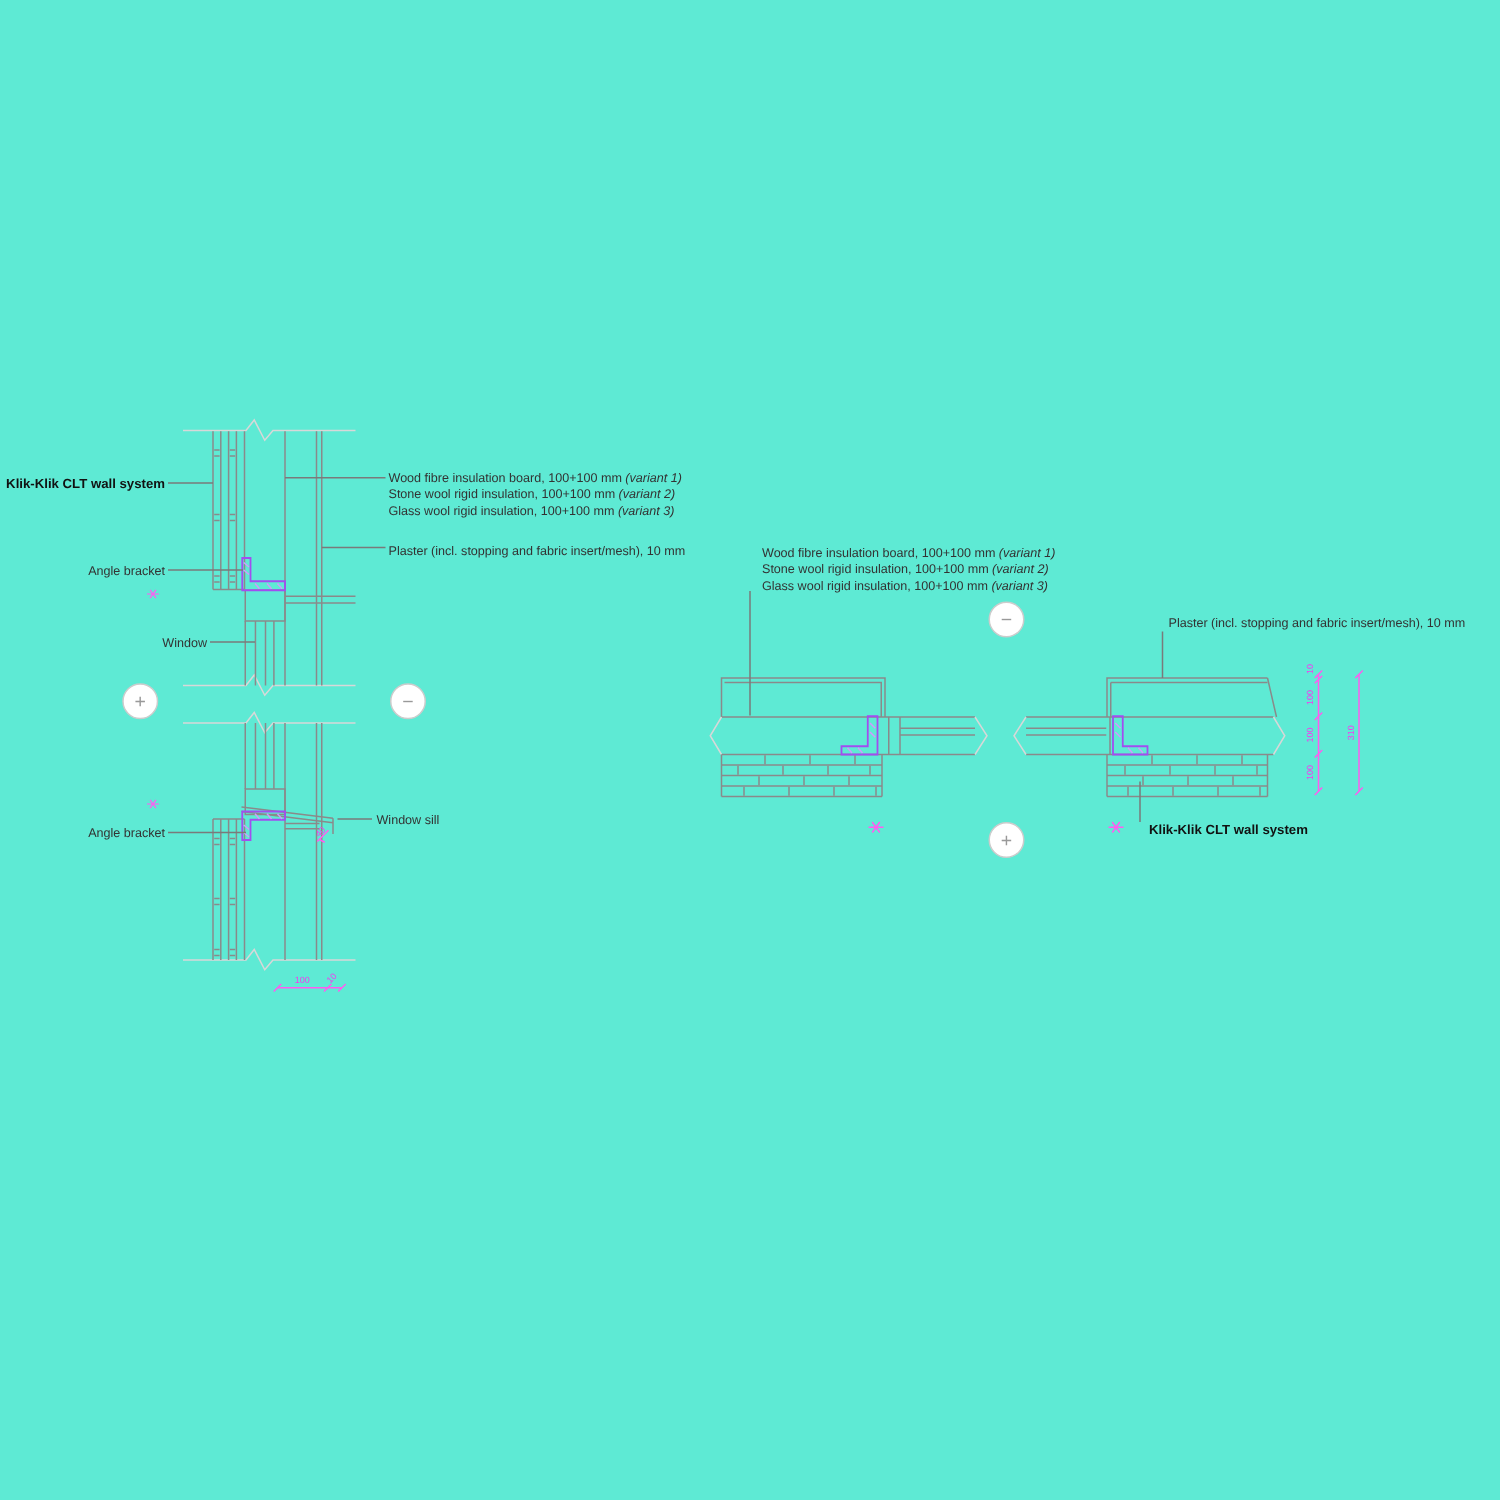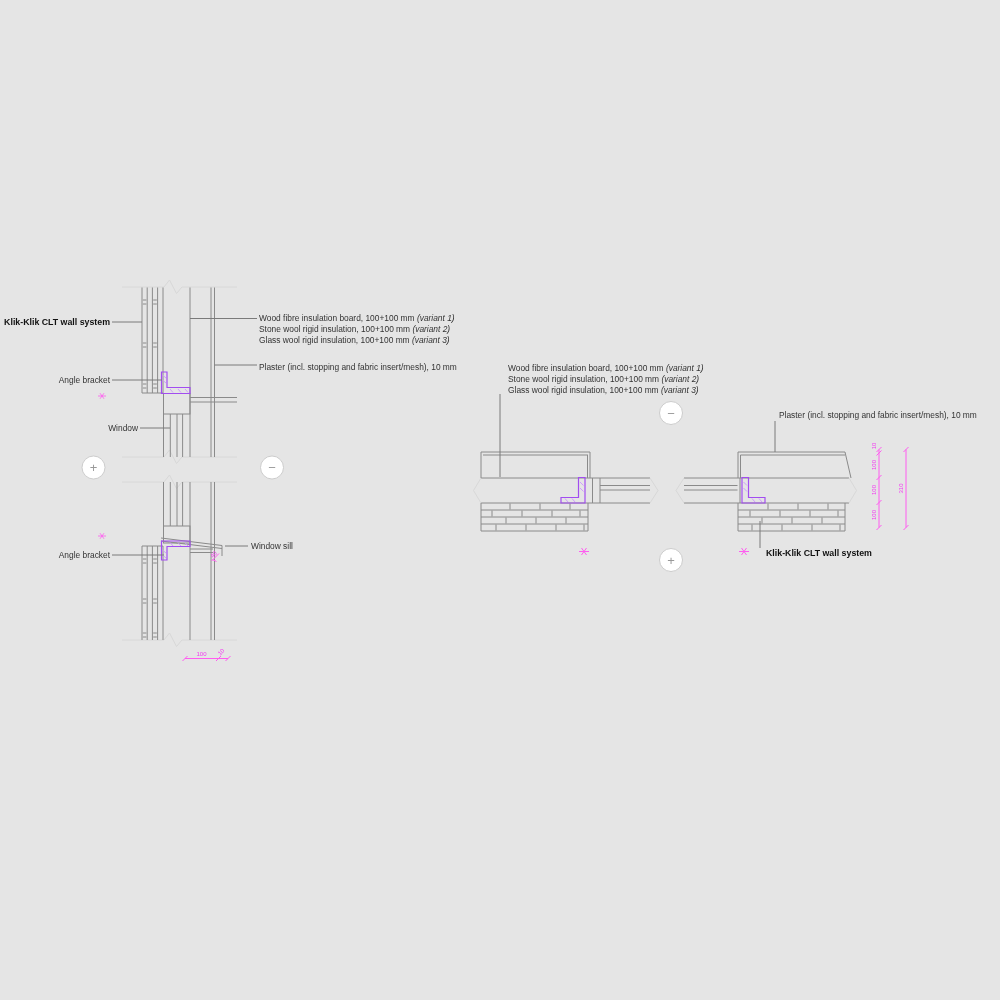--- a/index.html
+++ b/index.html
@@ -1,16 +1,16 @@
 <!DOCTYPE html>
 <html><head>
 <meta charset="utf-8">
 <style>
   html,body{margin:0;padding:0;background:#fff;}
-  .page{position:relative;width:1000px;height:1000px;background:#e5e5e5;overflow:hidden;
+  .page{position:relative;width:1000px;height:1000px;background:#5eead4;overflow:hidden;
         font-family:"Liberation Sans", sans-serif;}
   svg{position:absolute;left:0;top:0;}
   
   .ln{stroke:#8a8a8a;stroke-width:1;fill:none;}
   .brk{stroke:#d8d8d8;stroke-width:1;fill:none;}
   .ldr{stroke:#7a7a7a;stroke-width:1;fill:none;}
   .mag{stroke:#ff5cf0;stroke-width:1;fill:none;}
   .vio{stroke:#a24df0;stroke-width:1.2;fill:none;}
   .vioh{stroke:#cf9bff;stroke-width:1;fill:none;}
   .circ{stroke:#cccccc;stroke-width:1;fill:#ffffff;}

